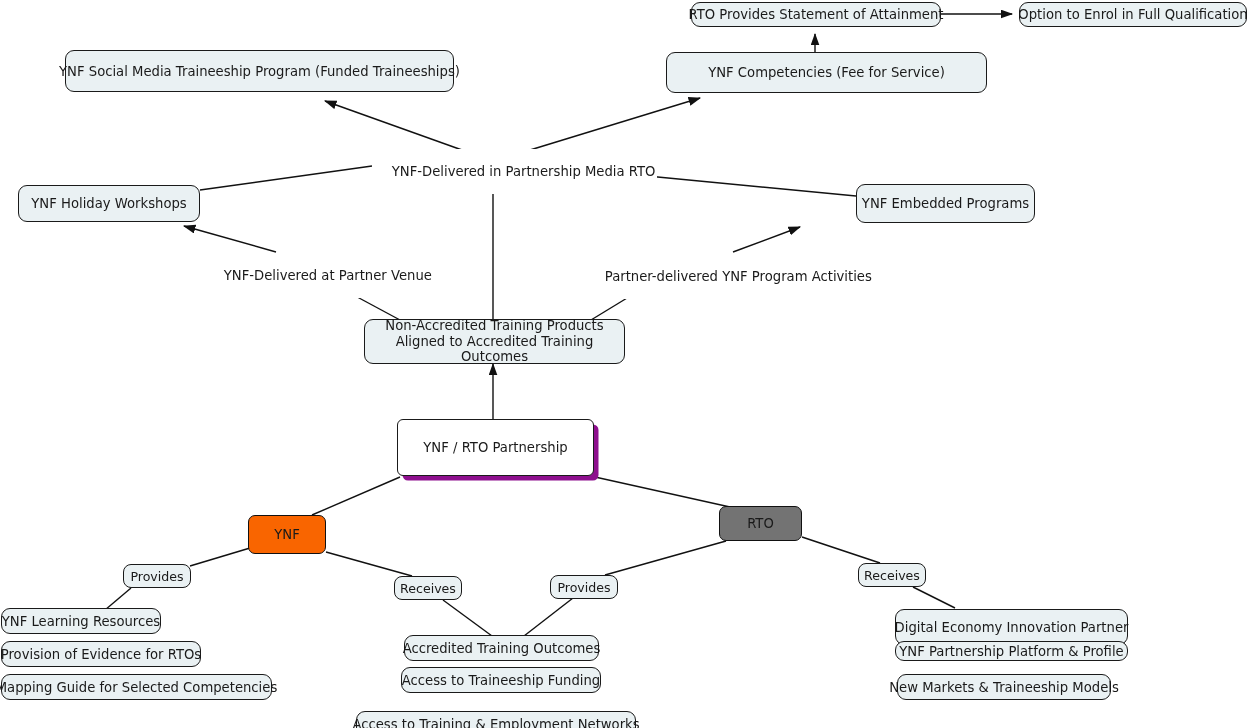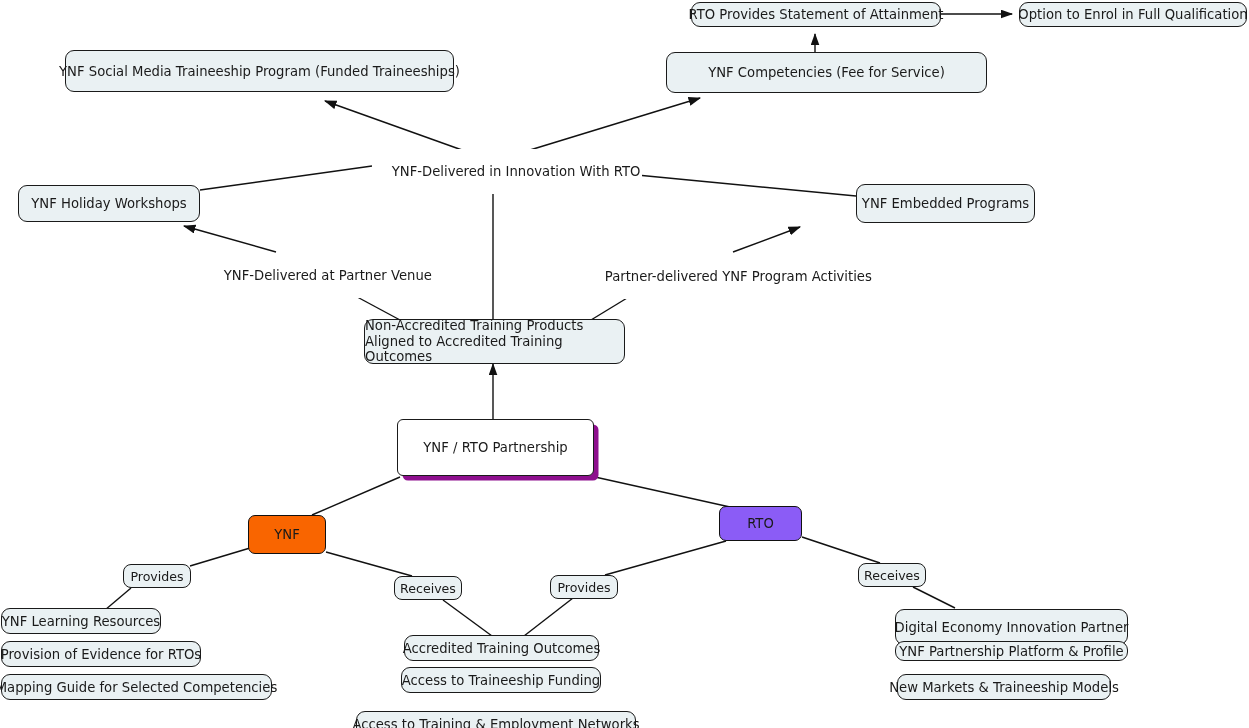--- a/index.html
+++ b/index.html
@@ -22,20 +22,21 @@
     width: 1249px;
     height: 728px;
     pointer-events: none;
   }
   .node {
     position: absolute;
     box-sizing: border-box;
     display: flex;
     align-items: center;
     justify-content: center;
+    text-align: center;
     border: 1.3px solid #1a1a1a;
     border-radius: 9px;
     background: #eaf1f3;
     color: #1a1a1a;
     font-size: 13.2px;
     line-height: 15px;
     white-space: pre;
     z-index: 3;
   }
   .node.small {
@@ -45,21 +46,21 @@
   .node.multiline {
     white-space: pre-line;
     line-height: 15.5px;
   }
   .node.ynf {
     background: #f96500;
     border: 1.6px solid #111111;
     border-radius: 7px;
   }
   .node.rto {
-    background: #8b5cf6;
+    background: #737373;
     border: 1.6px solid #111111;
     border-radius: 7px;
   }
   .node.partnership {
     background: #ffffff;
     border: 1.6px solid #1a1a1a;
     border-radius: 6px;
     box-shadow: 5px 5px 0 -0.5px #8e0f8e;
   }
   .edge-label {
@@ -217,21 +218,21 @@
 
   <div class="node" style="left:895px; top:641px; width:233px; height:20px;">
     <span>YNF Partnership Platform &amp; Profile</span>
   </div>
 
   <div class="node" style="left:897px; top:674px; width:214px; height:26px;">
     <span>New Markets &amp; Traineeship Models</span>
   </div>
 
   <div class="edge-label" style="left:373px; top:149px;">
-    <span>YNF-Delivered in Innovation With RTO</span>
+    <span>YNF-Delivered in Partnership Media RTO</span>
   </div>
 
   <div class="edge-label" style="left:205px; top:253px;">
     <span>YNF-Delivered at Partner Venue</span>
   </div>
 
   <div class="edge-label" style="left:586px; top:254px;">
     <span>Partner-delivered YNF Program Activities</span>
   </div>
 

